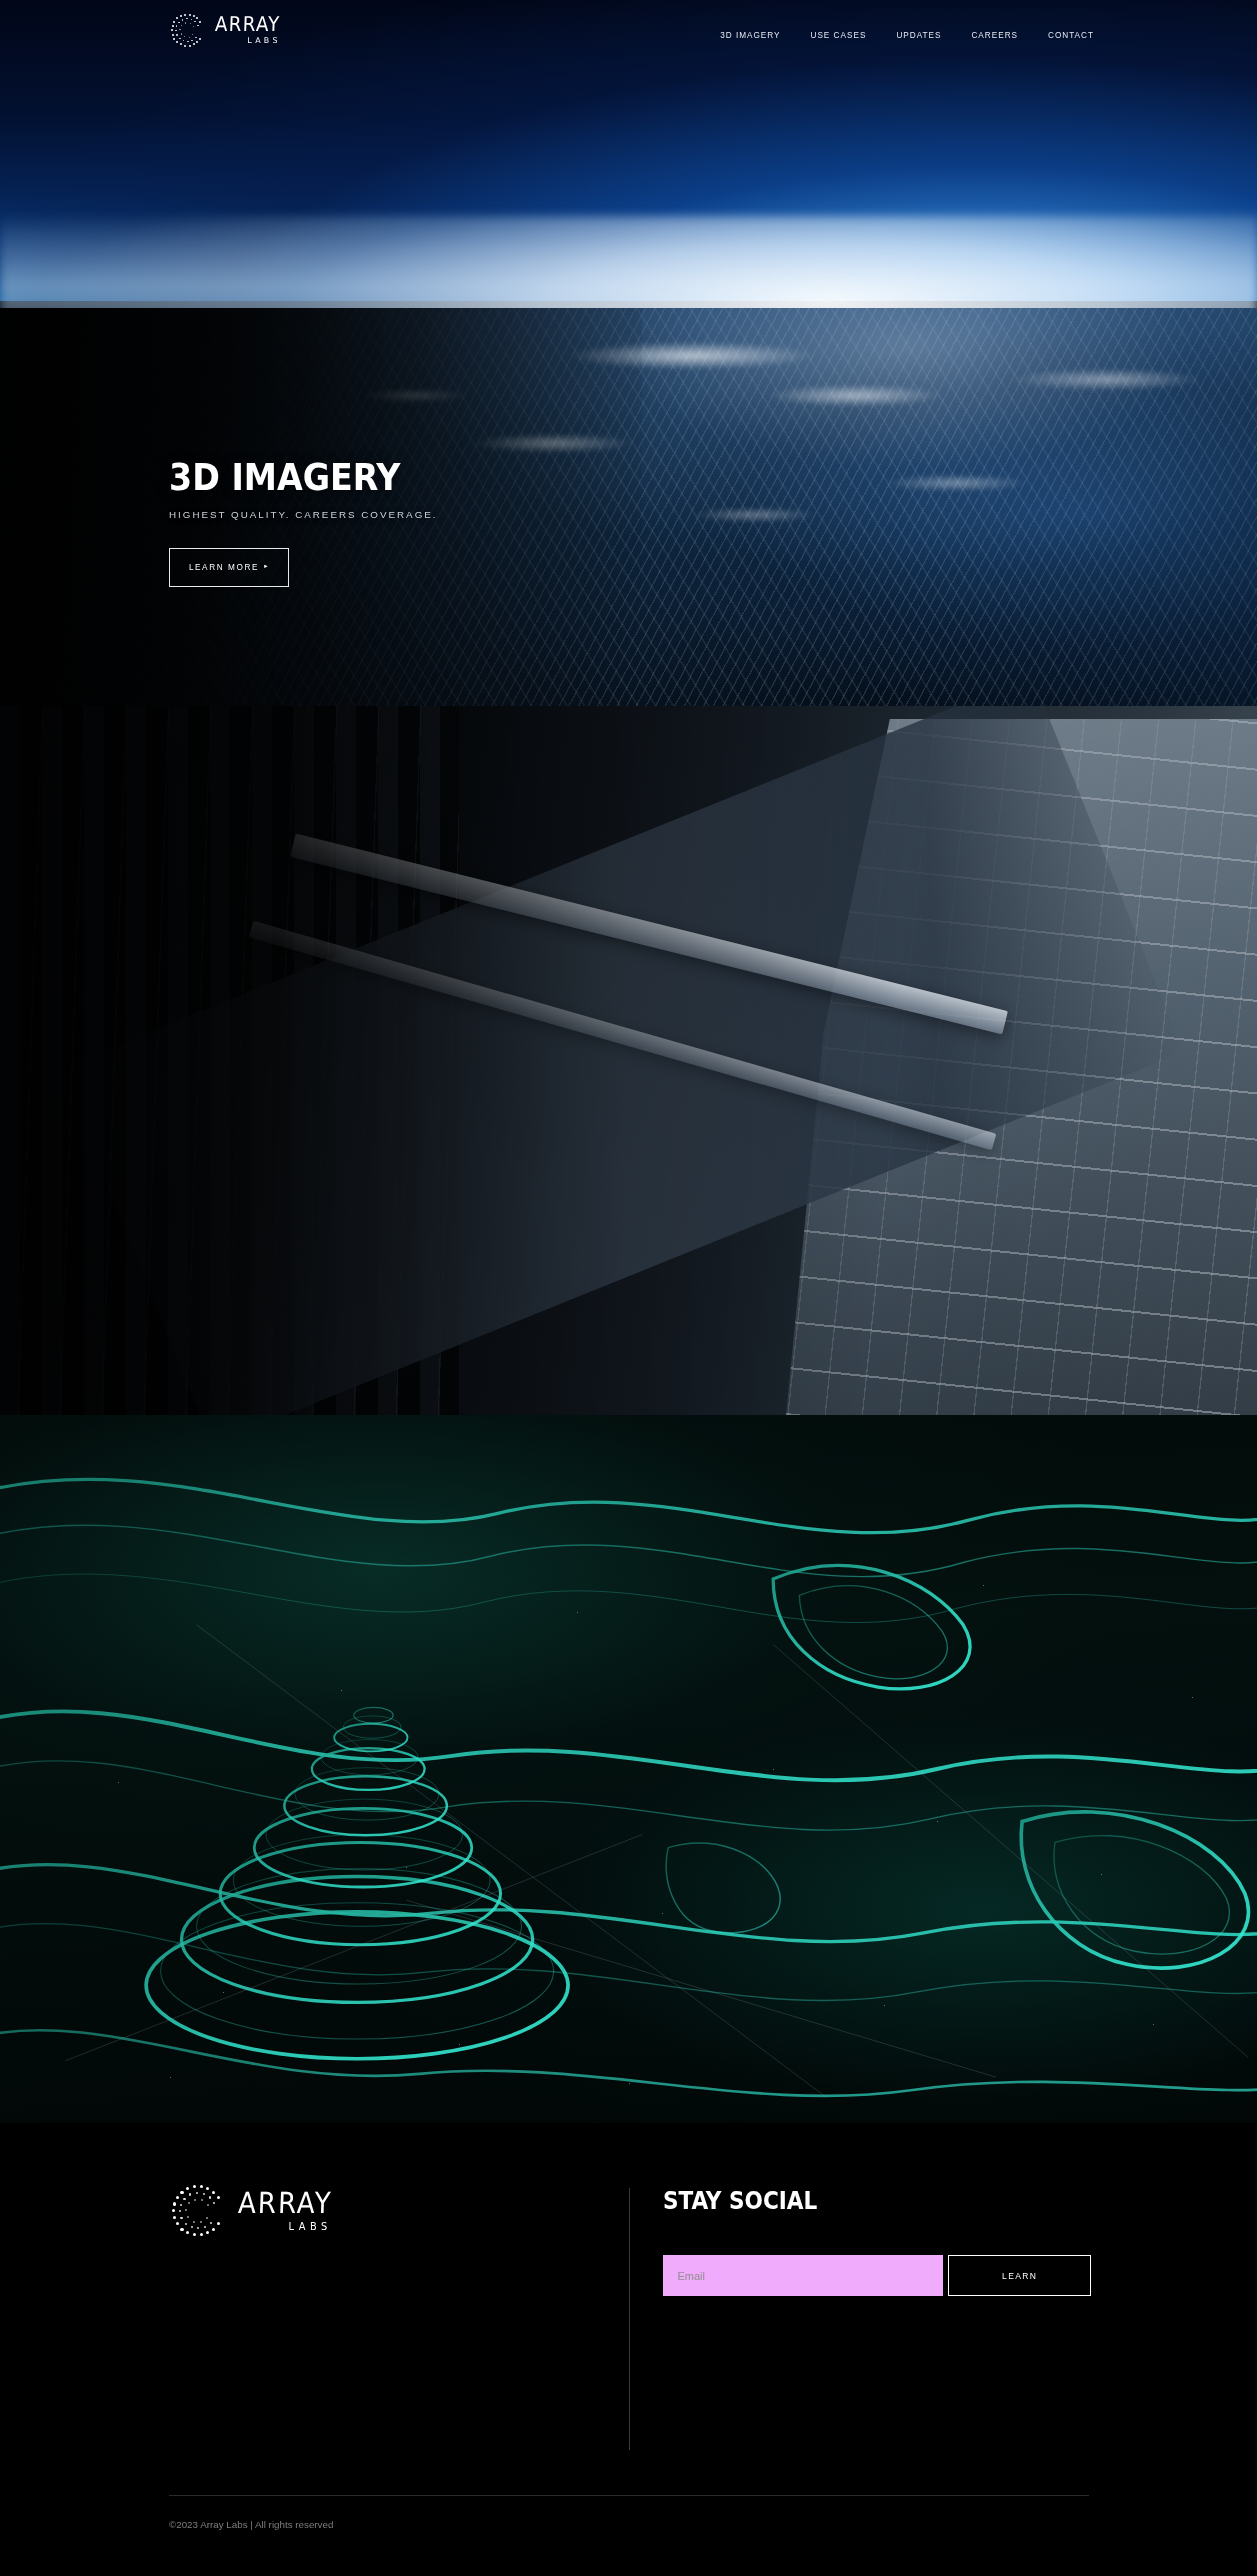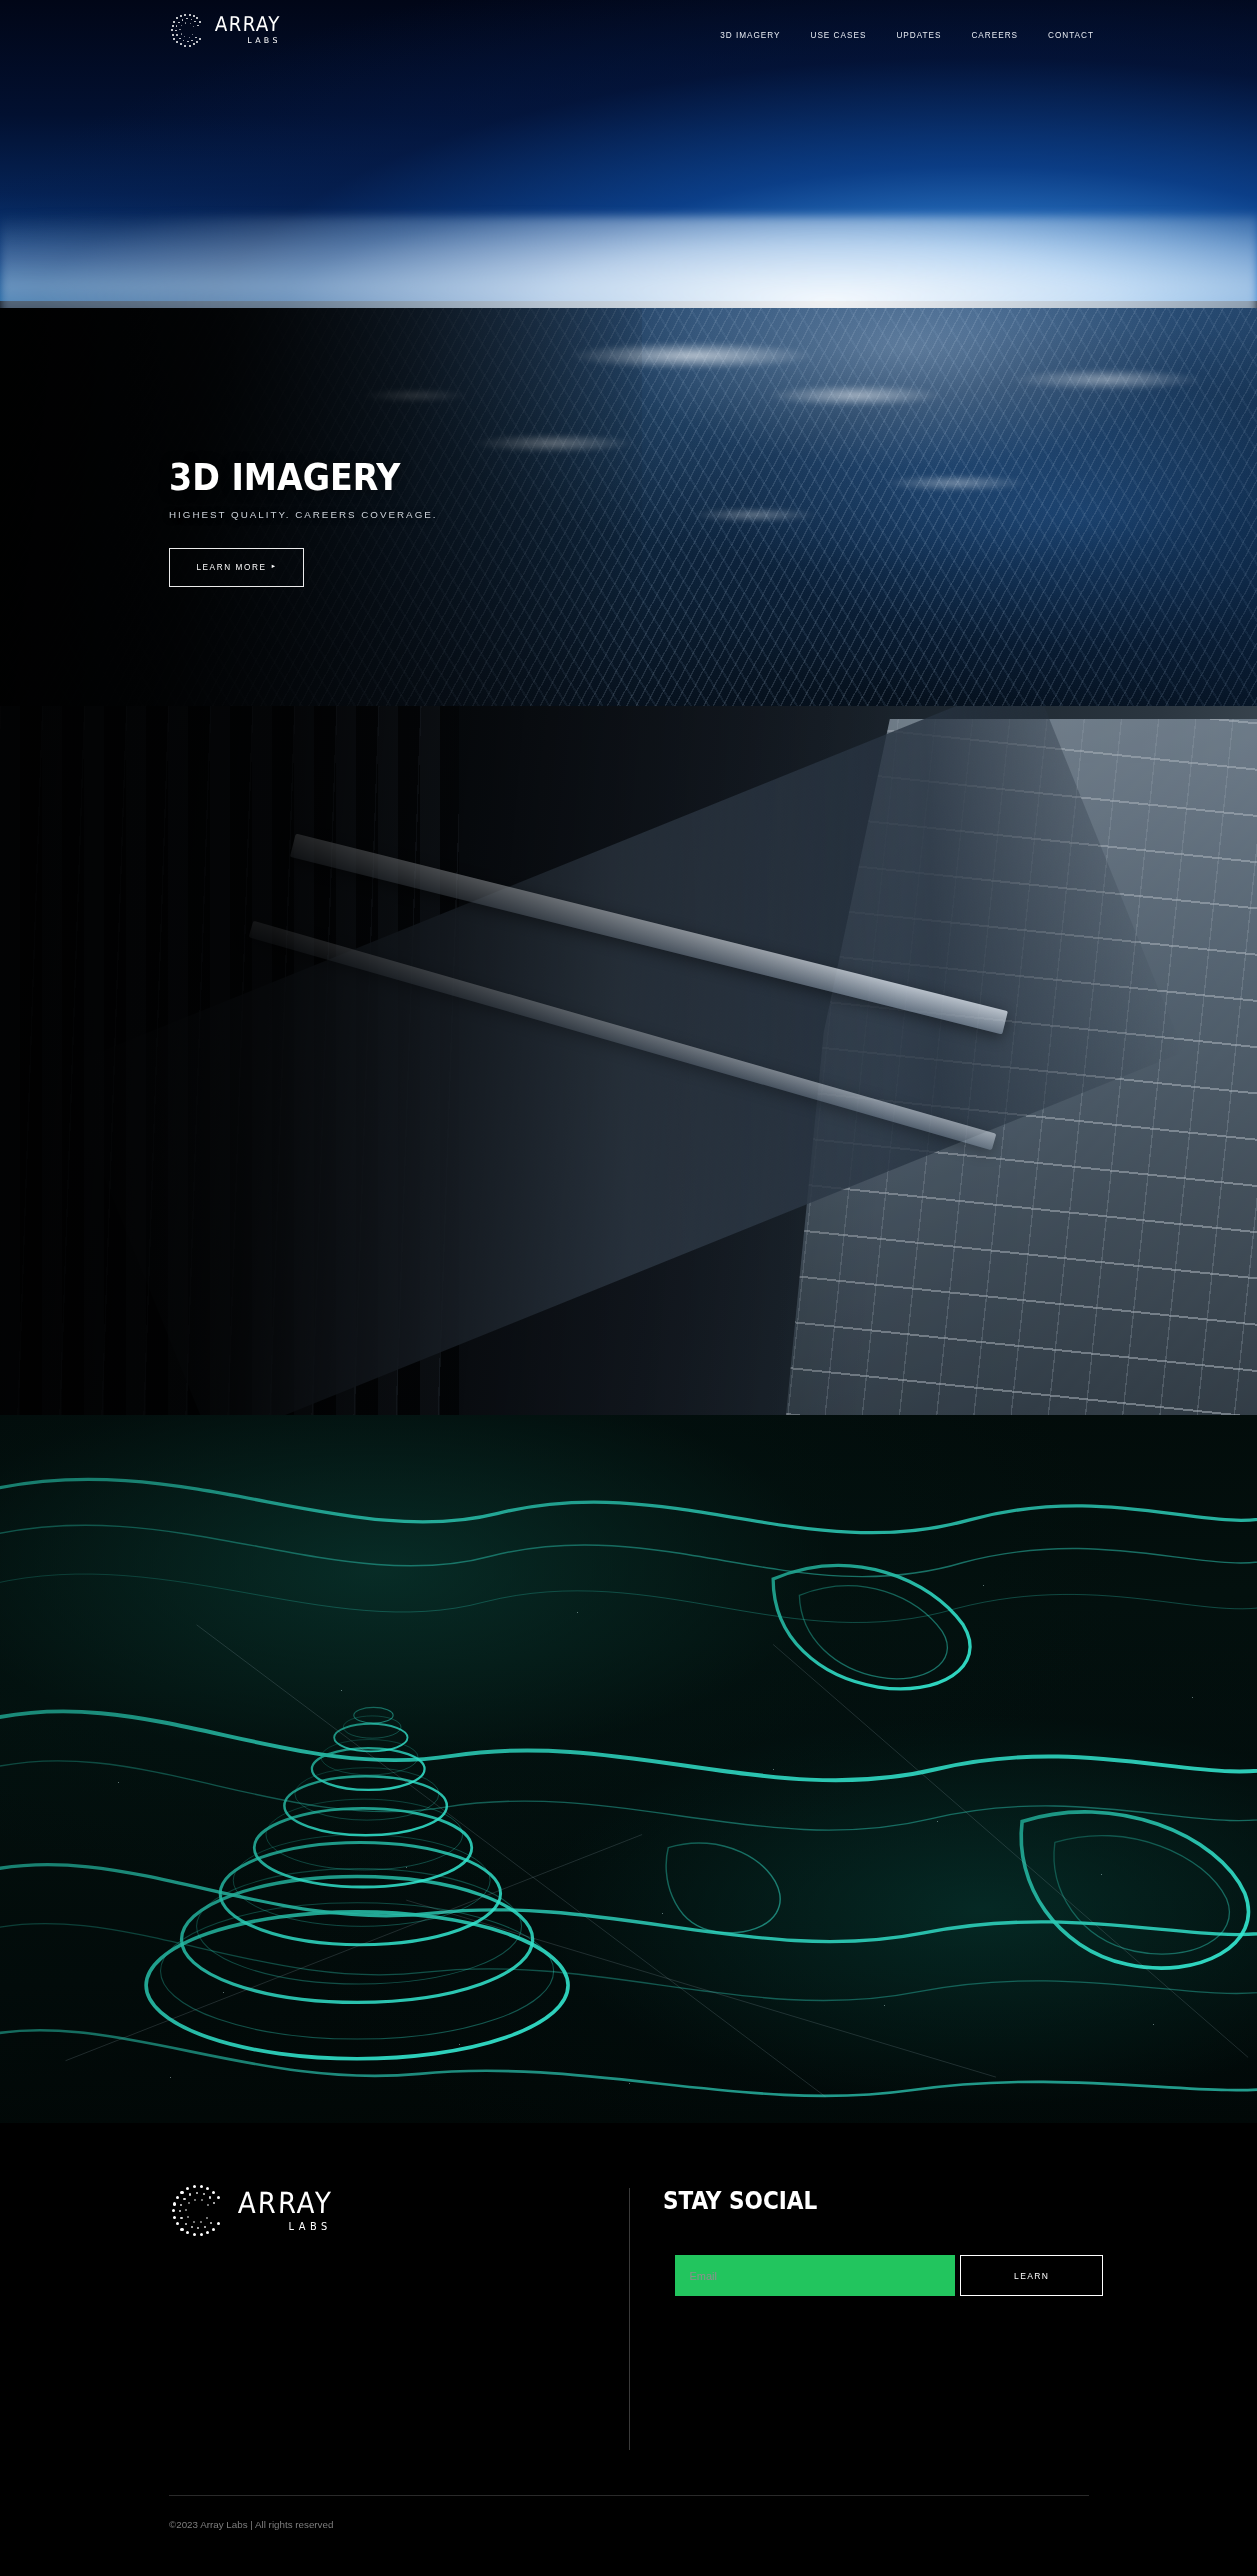--- a/index.html
+++ b/index.html
@@ -48,21 +48,21 @@
     color:#fff; font-size:37px; letter-spacing:0px; line-height:1;
     text-shadow:0 1.3px 11.8px rgba(0,0,0,.55);
   }
   .sec-sub {
     margin-top:13px; color:#cdd3da; font-size:9.8px; letter-spacing:2px;
     font-family:"Liberation Sans", sans-serif;
     text-shadow:0 0.7px 6.6px rgba(0,0,0,.6);
   }
   .btn-learn {
     margin-top:27.5px; display:inline-flex; align-items:center; justify-content:center;
-    width:135px; height:39px; border:0.7px solid rgba(255,255,255,.92);
+    width:120px; height:39px; border:0.7px solid rgba(255,255,255,.92);
     background:transparent; color:#fff; font-size:8.2px; letter-spacing:1.6px;
     font-family:"Liberation Sans", sans-serif; cursor:pointer; gap:5.2px;
   }
   .btn-learn .caret { font-size:6.6px; line-height:1; transform:translateY(-0.7px); }
 
   
   #sec-imagery { top:0; height:706px; background:#030912; }
   .sky {
     position:absolute; left:0; top:0; width:1258px; height:301px;
     background:
@@ -177,24 +177,23 @@
   }
   .f-divider { position:absolute; left:629px; top:2188px; width:0.7px; height:262px; background:#3a3a3a; }
 
   .news { position:absolute; left:663px; top:66px; }
   .news-title {
     font-family:"DejaVu Sans", sans-serif; font-weight:bold; font-stretch:condensed;
     color:#fff; font-size:24px; letter-spacing:0px; line-height:1;
   }
   .news-form { margin-top:42px; display:flex; align-items:stretch; gap:5.2px; }
   .news-input {
-    width:280px; height:41px; background:#22c55e; border:none; outline:none;
+    width:280px; height:41px; background:#f0abfc; border:none; outline:none;
     padding:0 14.4px; font-size:11px; color:#333;
     font-family:"Liberation Sans", sans-serif;
-    margin-left:12px;
   }
   .news-input::placeholder { color:#8e8e8e; }
   .news-submit {
     width:143px; height:41px; background:#000; border:0.7px solid #fff; color:#fff;
     font-size:8.5px; letter-spacing:1.4px; cursor:pointer;
     font-family:"Liberation Sans", sans-serif;
   }
 
   .f-rule { position:absolute; left:169px; top:372px; width:920px; height:0.7px; background:#2a2a2a; }
   .f-copy {

